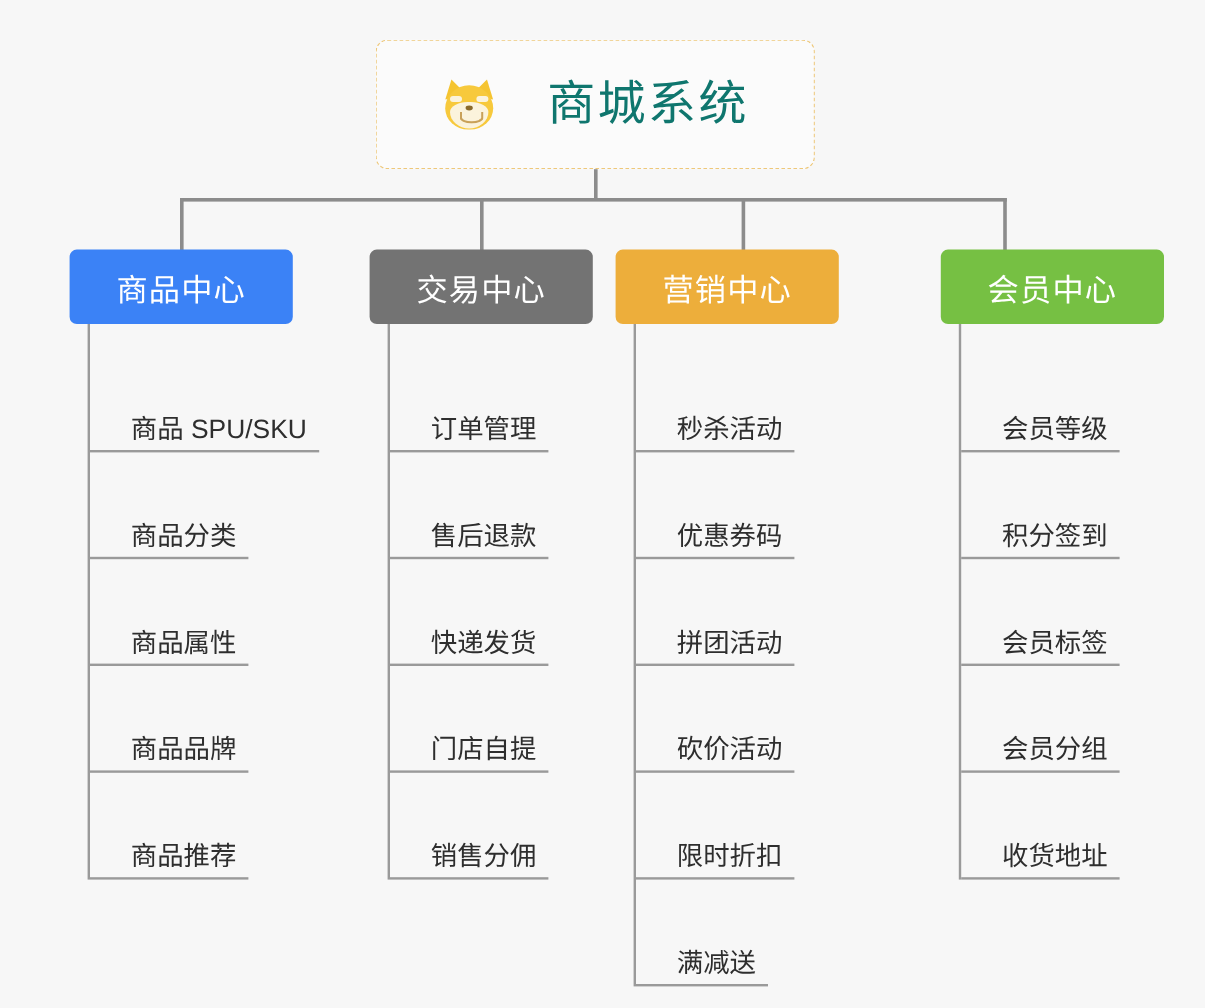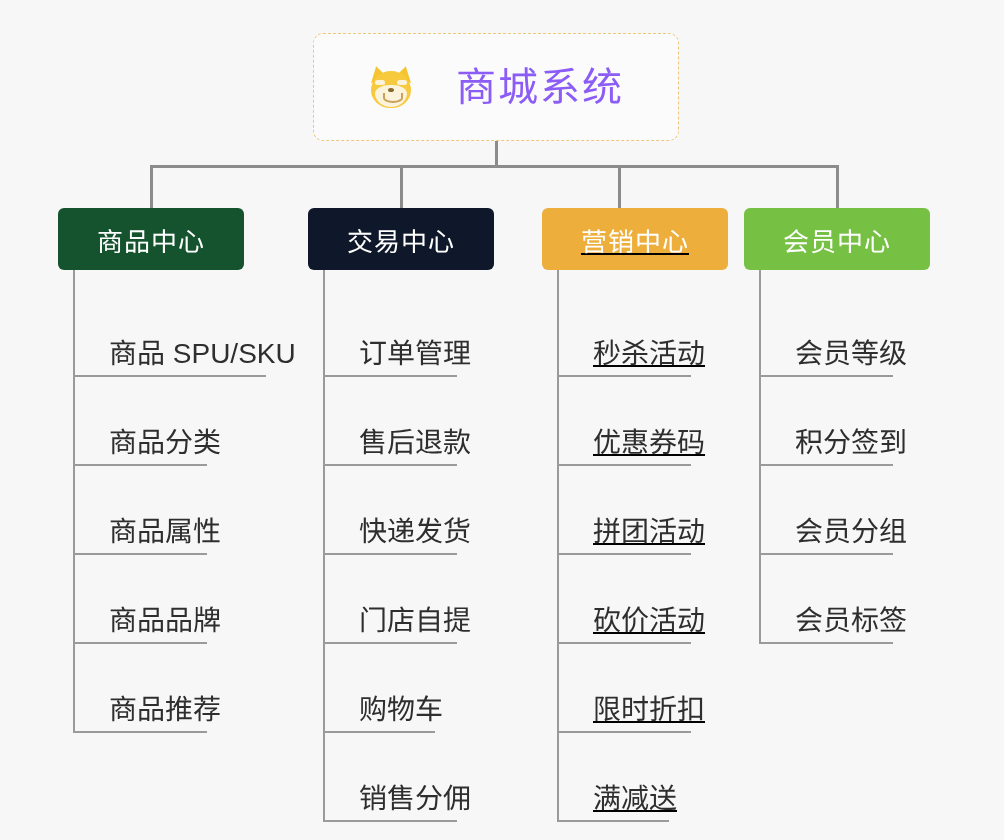--- a/index.html
+++ b/index.html
@@ -130,22 +130,22 @@
   .conn-drop.c3 { left: 618px; }
   .conn-drop.c4 { left: 836px; }
 
   
   .column {
     position: absolute;
     top: 208px;
   }
   .column.c1 { left: 58px;  }
   .column.c2 { left: 308px; }
-  .column.c3 { left: 542px; text-decoration: underline; }
-  .column.c4 { left: 744px; }
+  .column.c3 { left: 513px; }
+  .column.c4 { left: 784px; }
 
   .cat-header {
     width: 186px;
     height: 62px;
     box-sizing: border-box;
     border-radius: 6px;
     display: flex;
     align-items: center;
     justify-content: center;
     color: #ffffff;
@@ -169,21 +169,21 @@
   .leaf-item {
     position: relative;
     height: 89px;
     box-sizing: border-box;
     display: flex;
     align-items: flex-end;
     padding-left: 34px;
     padding-bottom: 0;
   }
   .leaf-label {
-    font-size: 28px;
+    font-size: 22px;
     color: #2e2e2e;
     line-height: 1.1;
     padding-bottom: 7px;
     white-space: nowrap;
   }
   .leaf-underline {
     position: absolute;
     left: 0;
     bottom: 0;
     height: 2px;
@@ -200,33 +200,33 @@
       <span class="shiba-icon">
         <span class="ear left"></span>
         <span class="ear right"></span>
         <span class="head"></span>
         <span class="muzzle"></span>
         <span class="eye left"></span>
         <span class="eye right"></span>
         <span class="nose"></span>
         <span class="mouth"></span>
       </span>
-      <span class="root-title" style="color: #8b5cf6; margin-left: 26px;">商城系统</span>
+      <span class="root-title" style="color: #0f766e; margin-left: 26px;">商城系统</span>
     </div>
   </div>
 
   <div class="connector conn-stem"></div>
   <div class="connector conn-bus"></div>
   <div class="connector conn-drop c1"></div>
   <div class="connector conn-drop c2"></div>
   <div class="connector conn-drop c3"></div>
   <div class="connector conn-drop c4"></div>
 
   <div class="column c1">
-    <div class="cat-header" style="background: #14532d;">
+    <div class="cat-header" style="background: #3b82f6;">
       <span>商品中心</span>
     </div>
     <div class="leaf-list">
       <div class="leaf-item">
         <span class="leaf-label">商品 SPU/SKU</span>
         <span class="leaf-underline" style="width: 191px;"></span>
       </div>
       <div class="leaf-item">
         <span class="leaf-label">商品分类</span>
         <span class="leaf-underline" style="width: 132px;"></span>
@@ -240,43 +240,39 @@
         <span class="leaf-underline" style="width: 132px;"></span>
       </div>
       <div class="leaf-item">
         <span class="leaf-label">商品推荐</span>
         <span class="leaf-underline" style="width: 132px;"></span>
       </div>
     </div>
   </div>
 
   <div class="column c2">
-    <div class="cat-header" style="background: #0f172a;">
+    <div class="cat-header" style="background: #737373;">
       <span>交易中心</span>
     </div>
     <div class="leaf-list">
       <div class="leaf-item">
         <span class="leaf-label">订单管理</span>
         <span class="leaf-underline" style="width: 132px;"></span>
       </div>
       <div class="leaf-item">
         <span class="leaf-label">售后退款</span>
         <span class="leaf-underline" style="width: 132px;"></span>
       </div>
       <div class="leaf-item">
         <span class="leaf-label">快递发货</span>
         <span class="leaf-underline" style="width: 132px;"></span>
       </div>
       <div class="leaf-item">
         <span class="leaf-label">门店自提</span>
         <span class="leaf-underline" style="width: 132px;"></span>
-      </div>
-      <div class="leaf-item">
-        <span class="leaf-label">购物车</span>
-        <span class="leaf-underline" style="width: 110px;"></span>
       </div>
       <div class="leaf-item">
         <span class="leaf-label">销售分佣</span>
         <span class="leaf-underline" style="width: 132px;"></span>
       </div>
     </div>
   </div>
 
   <div class="column c3">
     <div class="cat-header" style="background: rgb(237, 174, 59);">
@@ -317,23 +313,27 @@
     <div class="leaf-list">
       <div class="leaf-item">
         <span class="leaf-label">会员等级</span>
         <span class="leaf-underline" style="width: 132px;"></span>
       </div>
       <div class="leaf-item">
         <span class="leaf-label">积分签到</span>
         <span class="leaf-underline" style="width: 132px;"></span>
       </div>
       <div class="leaf-item">
+        <span class="leaf-label">会员标签</span>
+        <span class="leaf-underline" style="width: 132px;"></span>
+      </div>
+      <div class="leaf-item">
         <span class="leaf-label">会员分组</span>
         <span class="leaf-underline" style="width: 132px;"></span>
       </div>
       <div class="leaf-item">
-        <span class="leaf-label">会员标签</span>
+        <span class="leaf-label">收货地址</span>
         <span class="leaf-underline" style="width: 132px;"></span>
       </div>
     </div>
   </div>
 
 </div>
 
 </body></html>

